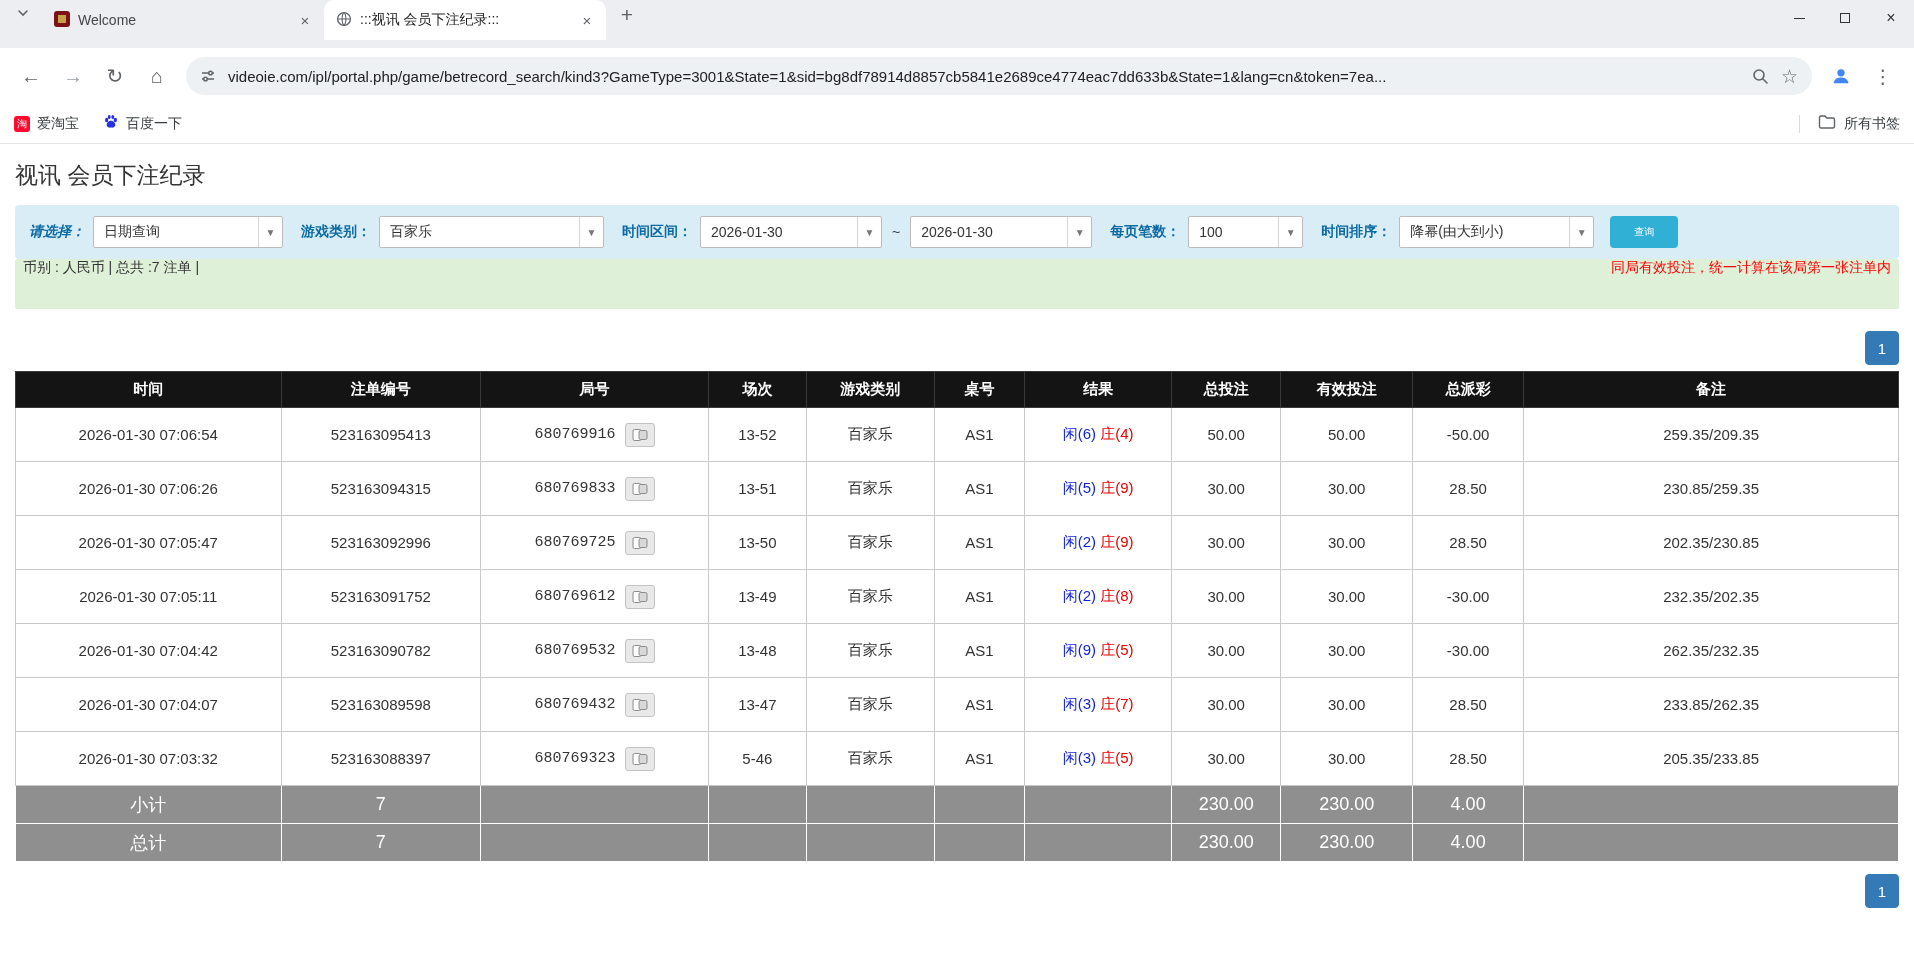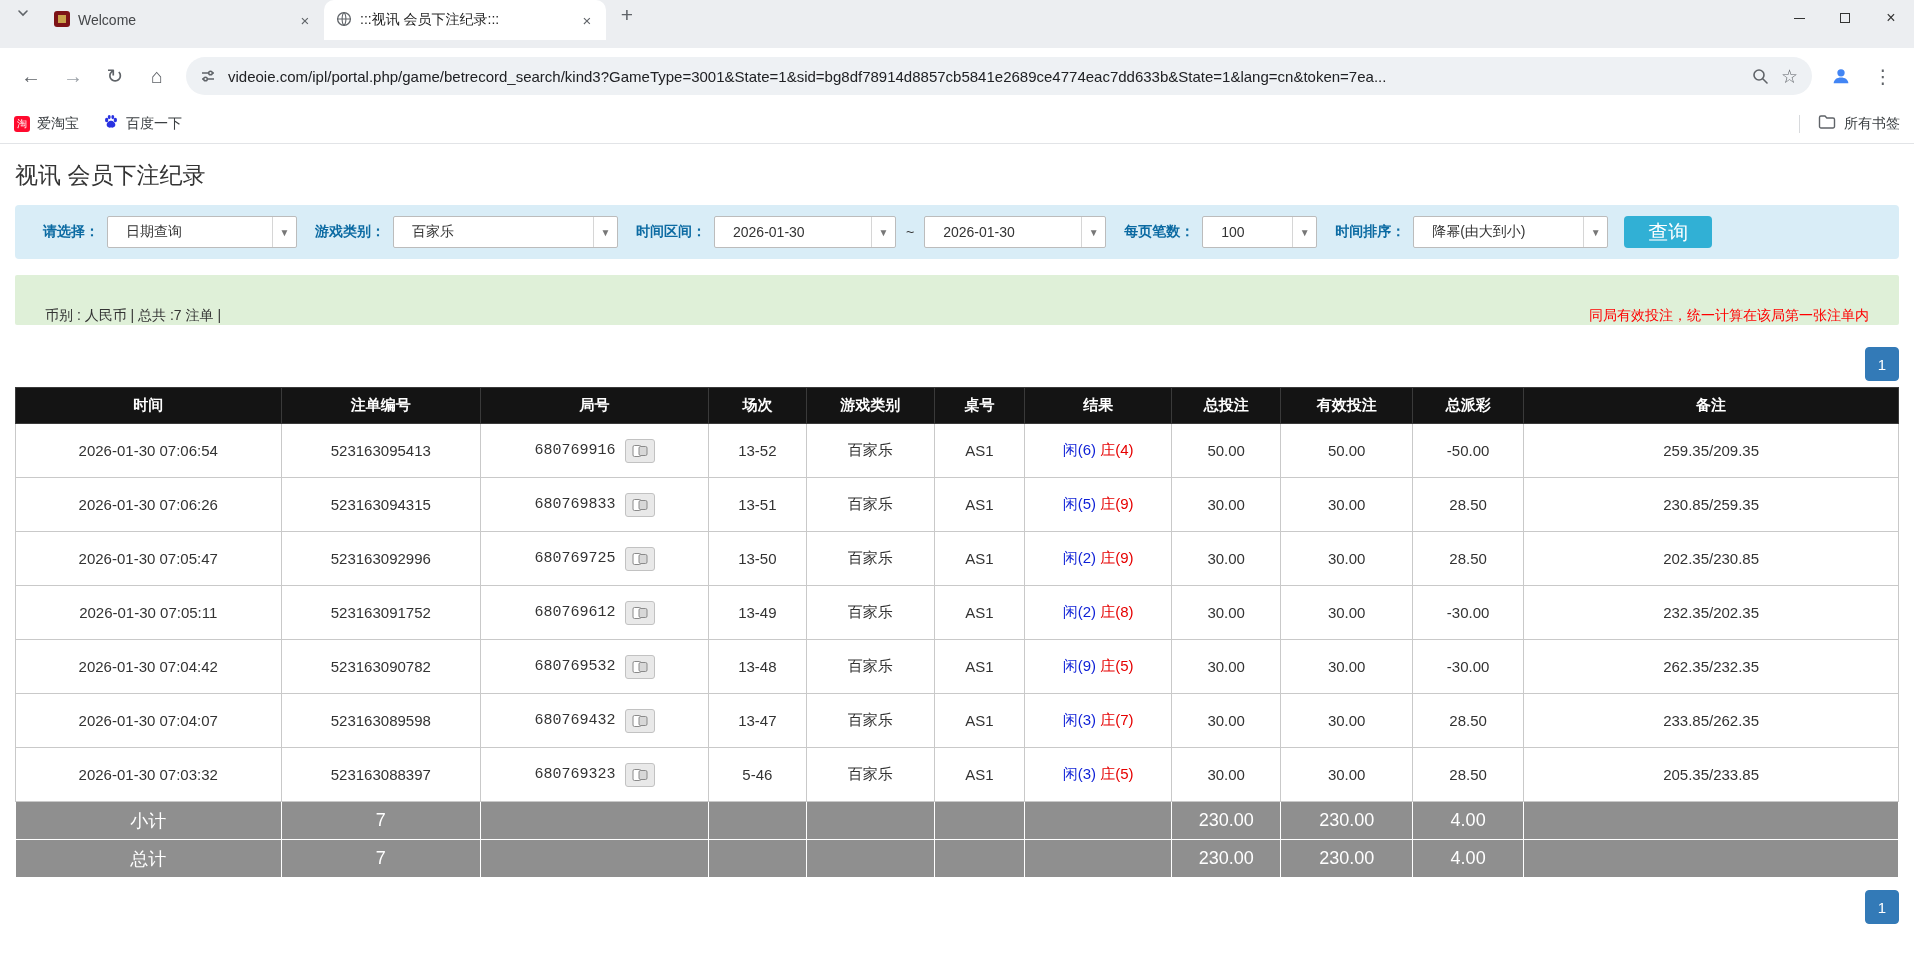--- a/index.html
+++ b/index.html
@@ -34,29 +34,29 @@
   .fav-aitaobao { width:16px; height:16px; background:#ff0a2e; border-radius:3px; color:#fff; font-size:10px; display:grid; place-items:center; }
   .bm-right { margin-left:auto; display:flex; align-items:center; gap:8px; cursor:pointer; }
   .bm-divider { width:1px; height:18px; background:#d8dadd; margin-right:10px; }
 
   
   .content { padding:0 15px; }
   .page-title { font-size:23px; font-weight:500; color:#333; margin:16px 0 14px 0; }
 
   .filterbar { background:#d9edf7; border-radius:4px; height:54px; display:flex; align-items:center; padding:0 14px; gap:8px; }
   .flabel { color:#0b6aa2; font-weight:bold; font-size:14px; margin-left:10px; white-space:nowrap; }
-  .flabel:first-child { margin-left:14px; }
-  .combo { display:inline-flex; align-items:center; background:#fff; border:1px solid #bcbcbc; height:32px; border-radius:2px; cursor:pointer;padding-left:8px; }
+  .flabel:first-child { margin-left:0;font-style:italic; }
+  .combo { display:inline-flex; align-items:center; background:#fff; border:1px solid #bcbcbc; height:32px; border-radius:2px; cursor:pointer; }
   .combo-text { flex:1; padding:0 10px; font-size:14px; color:#333; white-space:nowrap; overflow:hidden; }
   .combo-arrow { width:24px; height:100%; border-left:1px solid #d6d6d6; display:grid; place-items:center; font-size:10px; color:#777; }
   .w-select { width:190px; } .w-game { width:225px; } .w-date { width:182px; } .w-size { width:115px; } .w-sort { width:195px; }
   .tilde { color:#333; font-size:14px; margin:0 2px; }
-  .search-btn { margin-left:8px; height:32px; padding:0 24px; background:#31b0d5; color:#fff; border:none; border-radius:4px; font-size:20px; cursor:pointer; font-family:inherit; }
-
-  .summarybar { margin-top:16px; background:#dff0d8; height:50px; display:flex; align-items:flex-end; justify-content:space-between; padding:0 30px; border-radius:2px; }
+  .search-btn { margin-left:8px; height:32px; padding:0 24px; background:#31b0d5; color:#fff; border:none; border-radius:4px; font-size:10px; cursor:pointer; font-family:inherit; }
+
+  .summarybar { background:#dff0d8; height:50px; display:flex; align-items:flex-start; justify-content:space-between; padding:0 8px; border-radius:2px; }
   .sum-left { font-size:14px; color:#333; }
   .sum-right { font-size:14px; color:#f00; }
 
   .pagerow { display:flex; justify-content:flex-end; margin-top:22px; margin-bottom:6px; }
   .pagerow.bottom { margin-top:12px; margin-bottom:0; }
   .page-btn { width:34px; height:34px; background:#337ab7; border:1px solid #337ab7; color:#fff; font-size:15px; border-radius:4px; cursor:pointer; font-family:inherit; }
 
   table.bets { width:100%; border-collapse:collapse; table-layout:fixed; }
   table.bets th { background:#141414; color:#fff; font-size:15px; font-weight:bold; height:36px; border:1px solid #3a3a3a; text-align:center; }
   table.bets tbody td { background:#fff; border:1px solid #c9c9c9; height:54px; text-align:center; font-size:15px; color:#333; }

